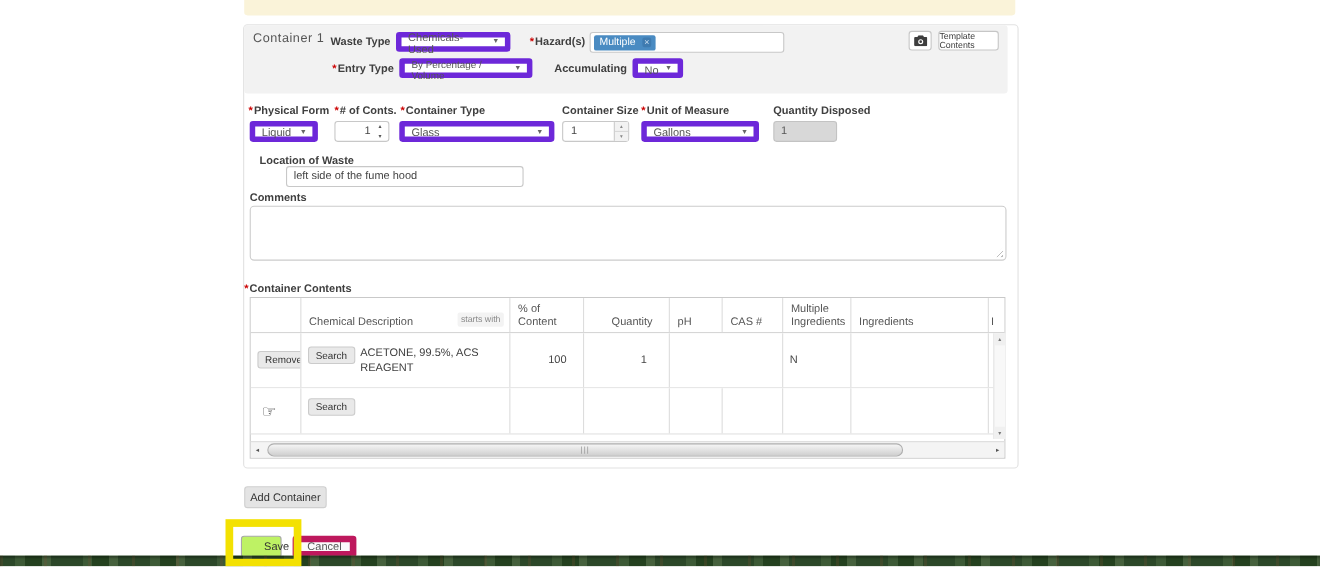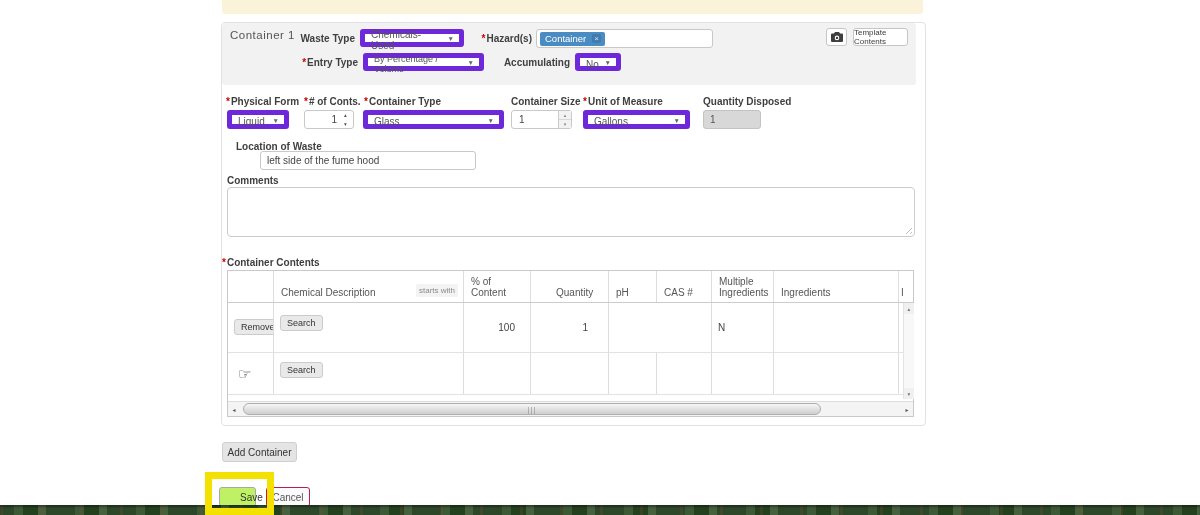--- a/index.html
+++ b/index.html
@@ -87,21 +87,21 @@
     background:linear-gradient(#f6f6f6,#cfcfcf); border:1px solid #aeaeae; border-radius:6px;
     display:flex; align-items:center; justify-content:center; cursor:grab;
   }
   .hthumb .grip { font-size:7px; color:#8f8f8f; letter-spacing:1px; line-height:7px; }
 
   .hand { position:absolute; font-size:15px; color:#333; }
 
   
   .add-btn { left:222px; top:442px; width:75px; height:20px; font-size:10px; }
   .save-btn { position:absolute; left:219px; top:487px; width:37px; height:20px; background:#bef264; border:1px solid #a8a8a8; border-radius:3px; display:flex; align-items:center; justify-content:center; color:#333; cursor:pointer;padding-left:28px; }
-  .cancel-btn { position:absolute; left:266px; top:487px; width:44px; height:20px; background:#fbfbfb; border:1px solid #be185d; border-radius:3px; display:flex; align-items:center; justify-content:center; color:#555; cursor:pointer; }
+  .cancel-btn { position:absolute; left:266px; top:487px; width:58px; height:20px; background:#fbfbfb; border:6px solid #be185d; border-radius:3px; display:flex; align-items:center; justify-content:center; color:#555; cursor:pointer; }
   .yellow-box { position:absolute; left:205px; top:472px; width:69px; height:43px; border:7px solid #f3e102; z-index:10; pointer-events:none; }
 
   .green-strip {
     position:absolute; left:0; top:505px; width:1200px; height:10px; z-index:5;
     background:
       repeating-linear-gradient(90deg, rgba(120,80,50,.25) 0 3px, transparent 3px 40px),
       repeating-linear-gradient(90deg, #2c4829 0 14px, #3d5a36 14px 23px, #24411f 23px 38px, #46613d 38px 46px, #2c4829 46px 61px);
     box-shadow:inset 0 2px 2px rgba(0,0,0,.35);
   }
 
@@ -122,21 +122,21 @@
 
   <div class="lbl" style="left:258px; top:33px; width:97px; text-align:right;"><span>Waste Type</span></div>
   <div class="select" style="left:360px; top:29px; width:104px;">
     <span>Chemicals-Used</span>
     <span class="caret">▼</span>
   </div>
 
   <div class="lbl" style="left:450px; top:33px; width:82px; text-align:right;"><span class="req">*</span><span>Hazard(s)</span></div>
   <div class="inputbox" style="left:536px; top:29px; width:177px; height:19px;">
     <span class="chip">
-      <span>Container</span>
+      <span>Multiple</span>
       <span class="x">×</span>
     </span>
   </div>
 
   <div class="lbl" style="left:270px; top:57px; width:88px; text-align:right;"><span class="req">*</span><span>Entry Type</span></div>
   <div class="select" style="left:363px; top:53px; width:121px; font-size:9px;">
     <span>By Percentage / Volume</span>
     <span class="caret">▼</span>
   </div>
 
@@ -242,20 +242,21 @@
           <span>I</span>
         </div>
     </div>
 
     <div class="g-row" style="top:32px; height:50px; border-bottom:1px solid #e2e2e2;">
       <div class="g-cell first" style="left:0; width:45px;">
         <button class="btn-tbl" style="position:absolute; left:6px; top:16px;">Remove</button>
       </div>
       <div class="g-cell" style="left:45px; width:190px; padding:12px 6px 4px 6px; line-height:13px; color:#3d3d3d;">
         <button class="btn-tbl" style="float:left; margin-right:5px;">Search</button>
+        <span>ACETONE, 99.5%, ACS REAGENT</span>
       </div>
       <div class="g-cell right-align" style="left:235px; width:67px; display:flex; align-items:center; padding-right:15px;">
           <span>100</span>
         </div>
       <div class="g-cell right-align" style="left:302px; width:78px; display:flex; align-items:center; padding-right:20px;">
           <span>1</span>
         </div>
       <div class="g-cell" style="left:380px; width:48px; display:flex; align-items:center; padding-left:6px;">
           <span></span>
         </div>

